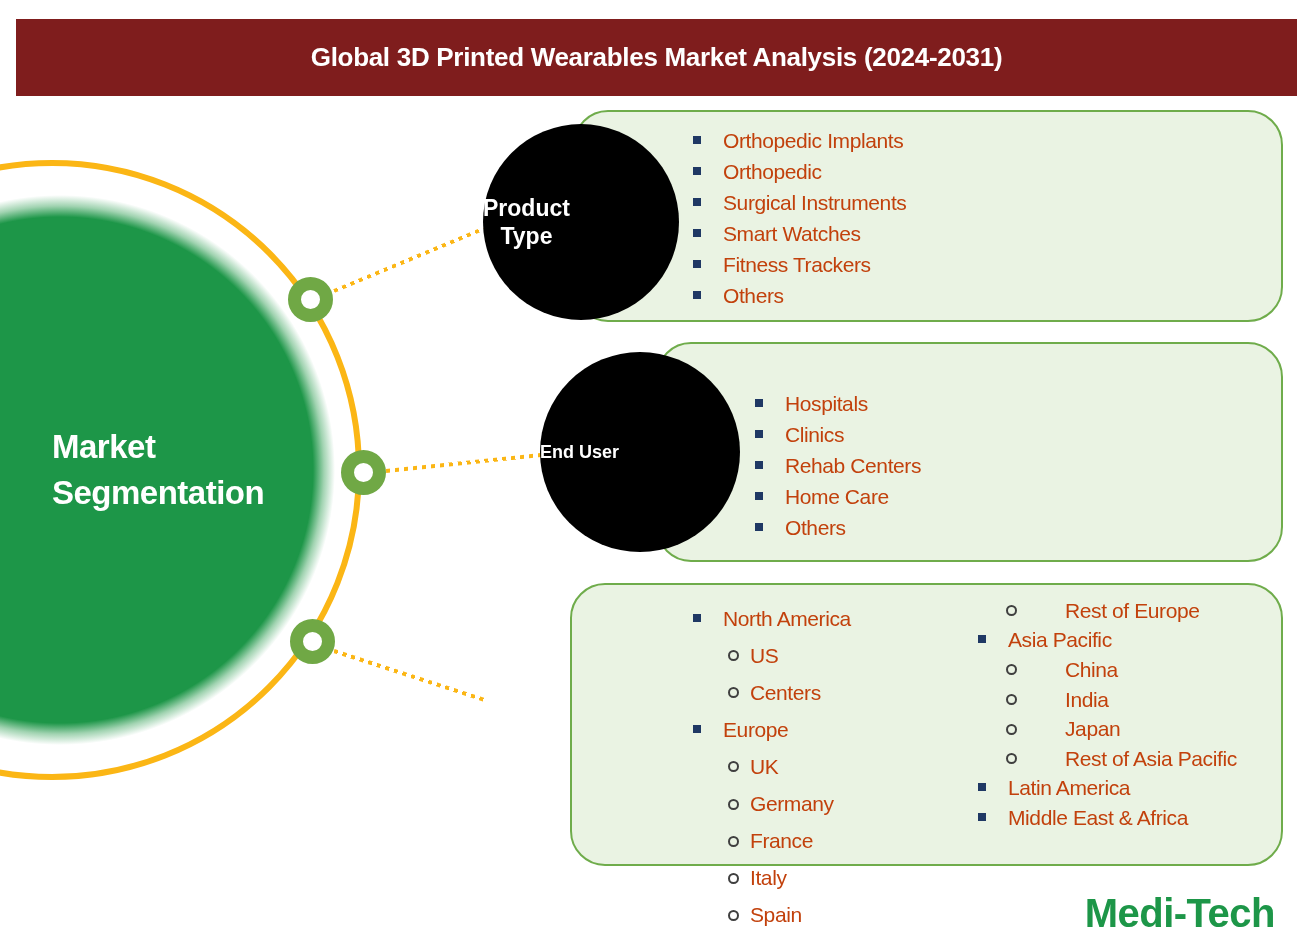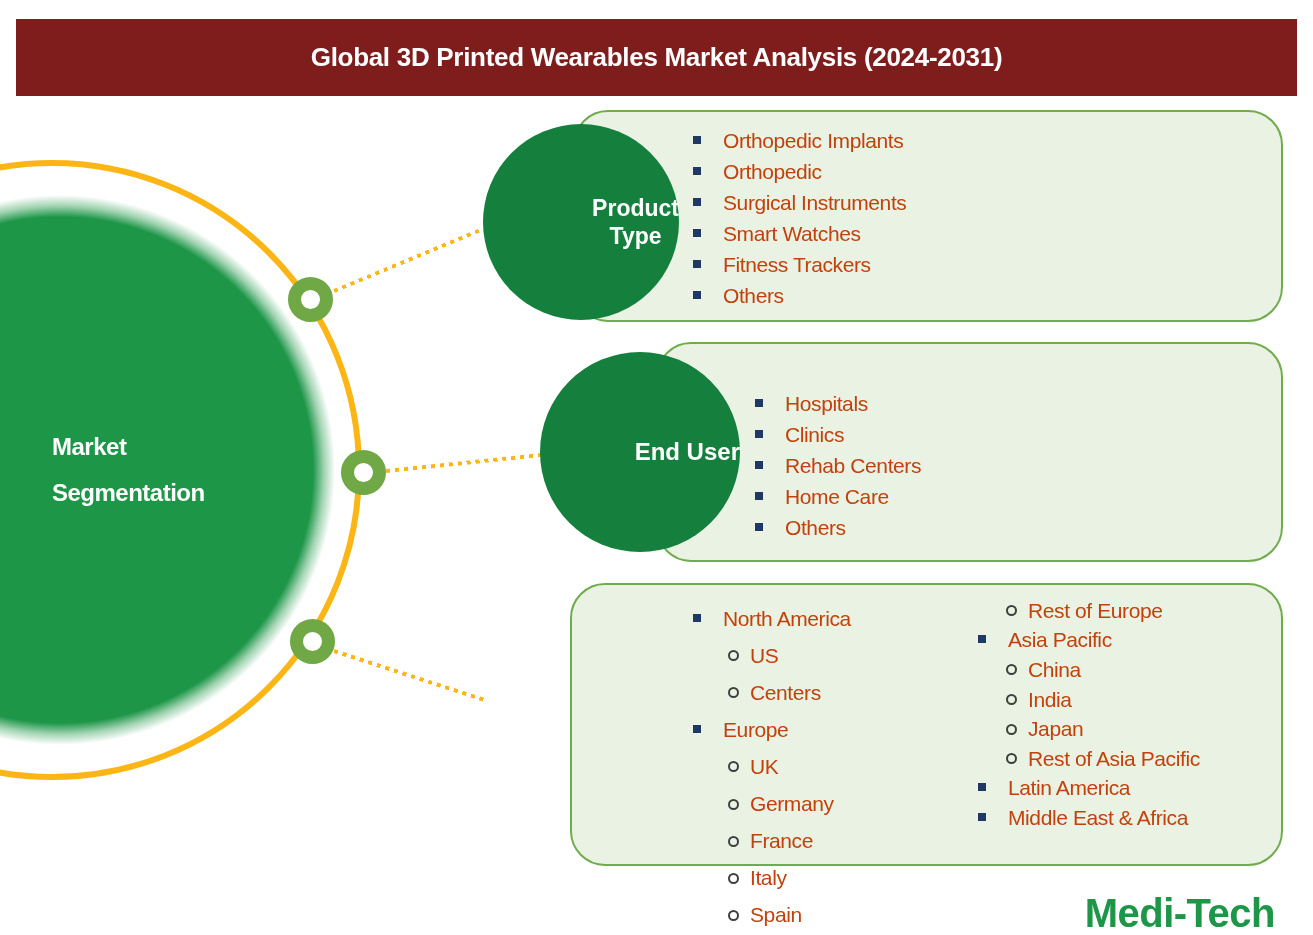--- a/index.html
+++ b/index.html
@@ -30,21 +30,21 @@
     border:6px solid #fbb615; border-radius:50%; box-sizing:border-box; z-index:2;
   }
   .big-circle {
     position:absolute; left:-215px; top:195px; width:550px; height:550px;
     border-radius:50%; z-index:3;
     background:radial-gradient(circle closest-side,
       #1d9648 0%, #1d9648 92%, rgba(46,158,82,0.45) 96%, rgba(120,190,120,0) 100%);
   }
   .hub-label {
     position:absolute; left:52px; top:424px; z-index:4;
-    color:#ffffff; font-weight:bold; font-size:24px; line-height:46px; letter-spacing:-0.5px;
+    color:#ffffff; font-weight:bold; font-size:33px; line-height:46px; letter-spacing:-0.5px;
   }
   .hub-label span { display:block; }
 
   
   .node {
     position:absolute; width:45px; height:45px; border-radius:50%;
     border:13px solid #70a845; background:#ffffff; box-sizing:border-box; z-index:5;
   }
   #node-1 { left:288px; top:277px; }
   #node-2 { left:341px; top:450px; }
@@ -54,44 +54,44 @@
     position:absolute; height:4px; z-index:2;
     background:repeating-linear-gradient(90deg,#fbb615 0px,#fbb615 4px,transparent 4px,transparent 9px);
     transform-origin:0 50%;
   }
   #dot-1 { left:334px; top:289px; width:162px; transform:rotate(-22.6deg); }
   #dot-2 { left:386px; top:469px; width:158px; transform:rotate(-5.9deg); }
   #dot-3 { left:334px; top:649px; width:158px; transform:rotate(18deg); }
 
   
   .branch-circle {
-    position:absolute; border-radius:50%; background:#15803d; z-index:3;
-    display:flex; align-items:center; justify-content:flex-end; text-align:center;
+    position:absolute; border-radius:50%; background:#000000; z-index:3;
+    display:flex; align-items:center; justify-content:flex-start; text-align:center;
     color:#ffffff; font-weight:bold;
   }
   #circle-product { left:483px; top:124px; width:196px; height:196px; font-size:23px; line-height:28px; }
-  #circle-enduser { left:540px; top:352px; width:200px; height:200px; font-size:24px; }
+  #circle-enduser { left:540px; top:352px; width:200px; height:200px; font-size:18px; }
   #circle-region  { left:480px; top:618px; width:200px; height:200px; font-size:24px; }
   .branch-circle span { display:block; }
 
   
   .list { position:absolute; z-index:4; color:#c2410c; font-size:21px; letter-spacing:-0.4px; }
   .row  { display:flex; align-items:center; height:31px; white-space:nowrap; }
   .sq   { width:8px; height:8px; background:#1f3864; margin-right:22px; flex:0 0 auto; transform:translateY(-1px); }
   .ci   { width:11px; height:11px; border:2px solid #3f3f3f; border-radius:50%;
           margin-right:11px; box-sizing:border-box; flex:0 0 auto; }
   .indent { margin-left:35px; }
 
   #list-product { left:693px; top:125px; }
   #list-enduser { left:755px; top:388px;text-align:right; }
   #list-region-col1 { left:693px; top:596px; }
   #list-region-col1 .row { height:29.1px;margin-top:8px; }
   #list-region-col2 { left:978px; top:596px; }
   #list-region-col2 .row { height:29.6px; }
-  #list-region-col2 .indent { margin-left:28px; }
+  #list-region-col2 .indent { margin-left:28px;gap:37px; }
 
   
   .logo {
     position:absolute; left:1005px; top:891px; width:270px; text-align:right; z-index:4;
     color:#1d9648; font-weight:bold; font-size:40px; letter-spacing:-0.5px;
   }
 </style>
 </head>
 <body>
 

